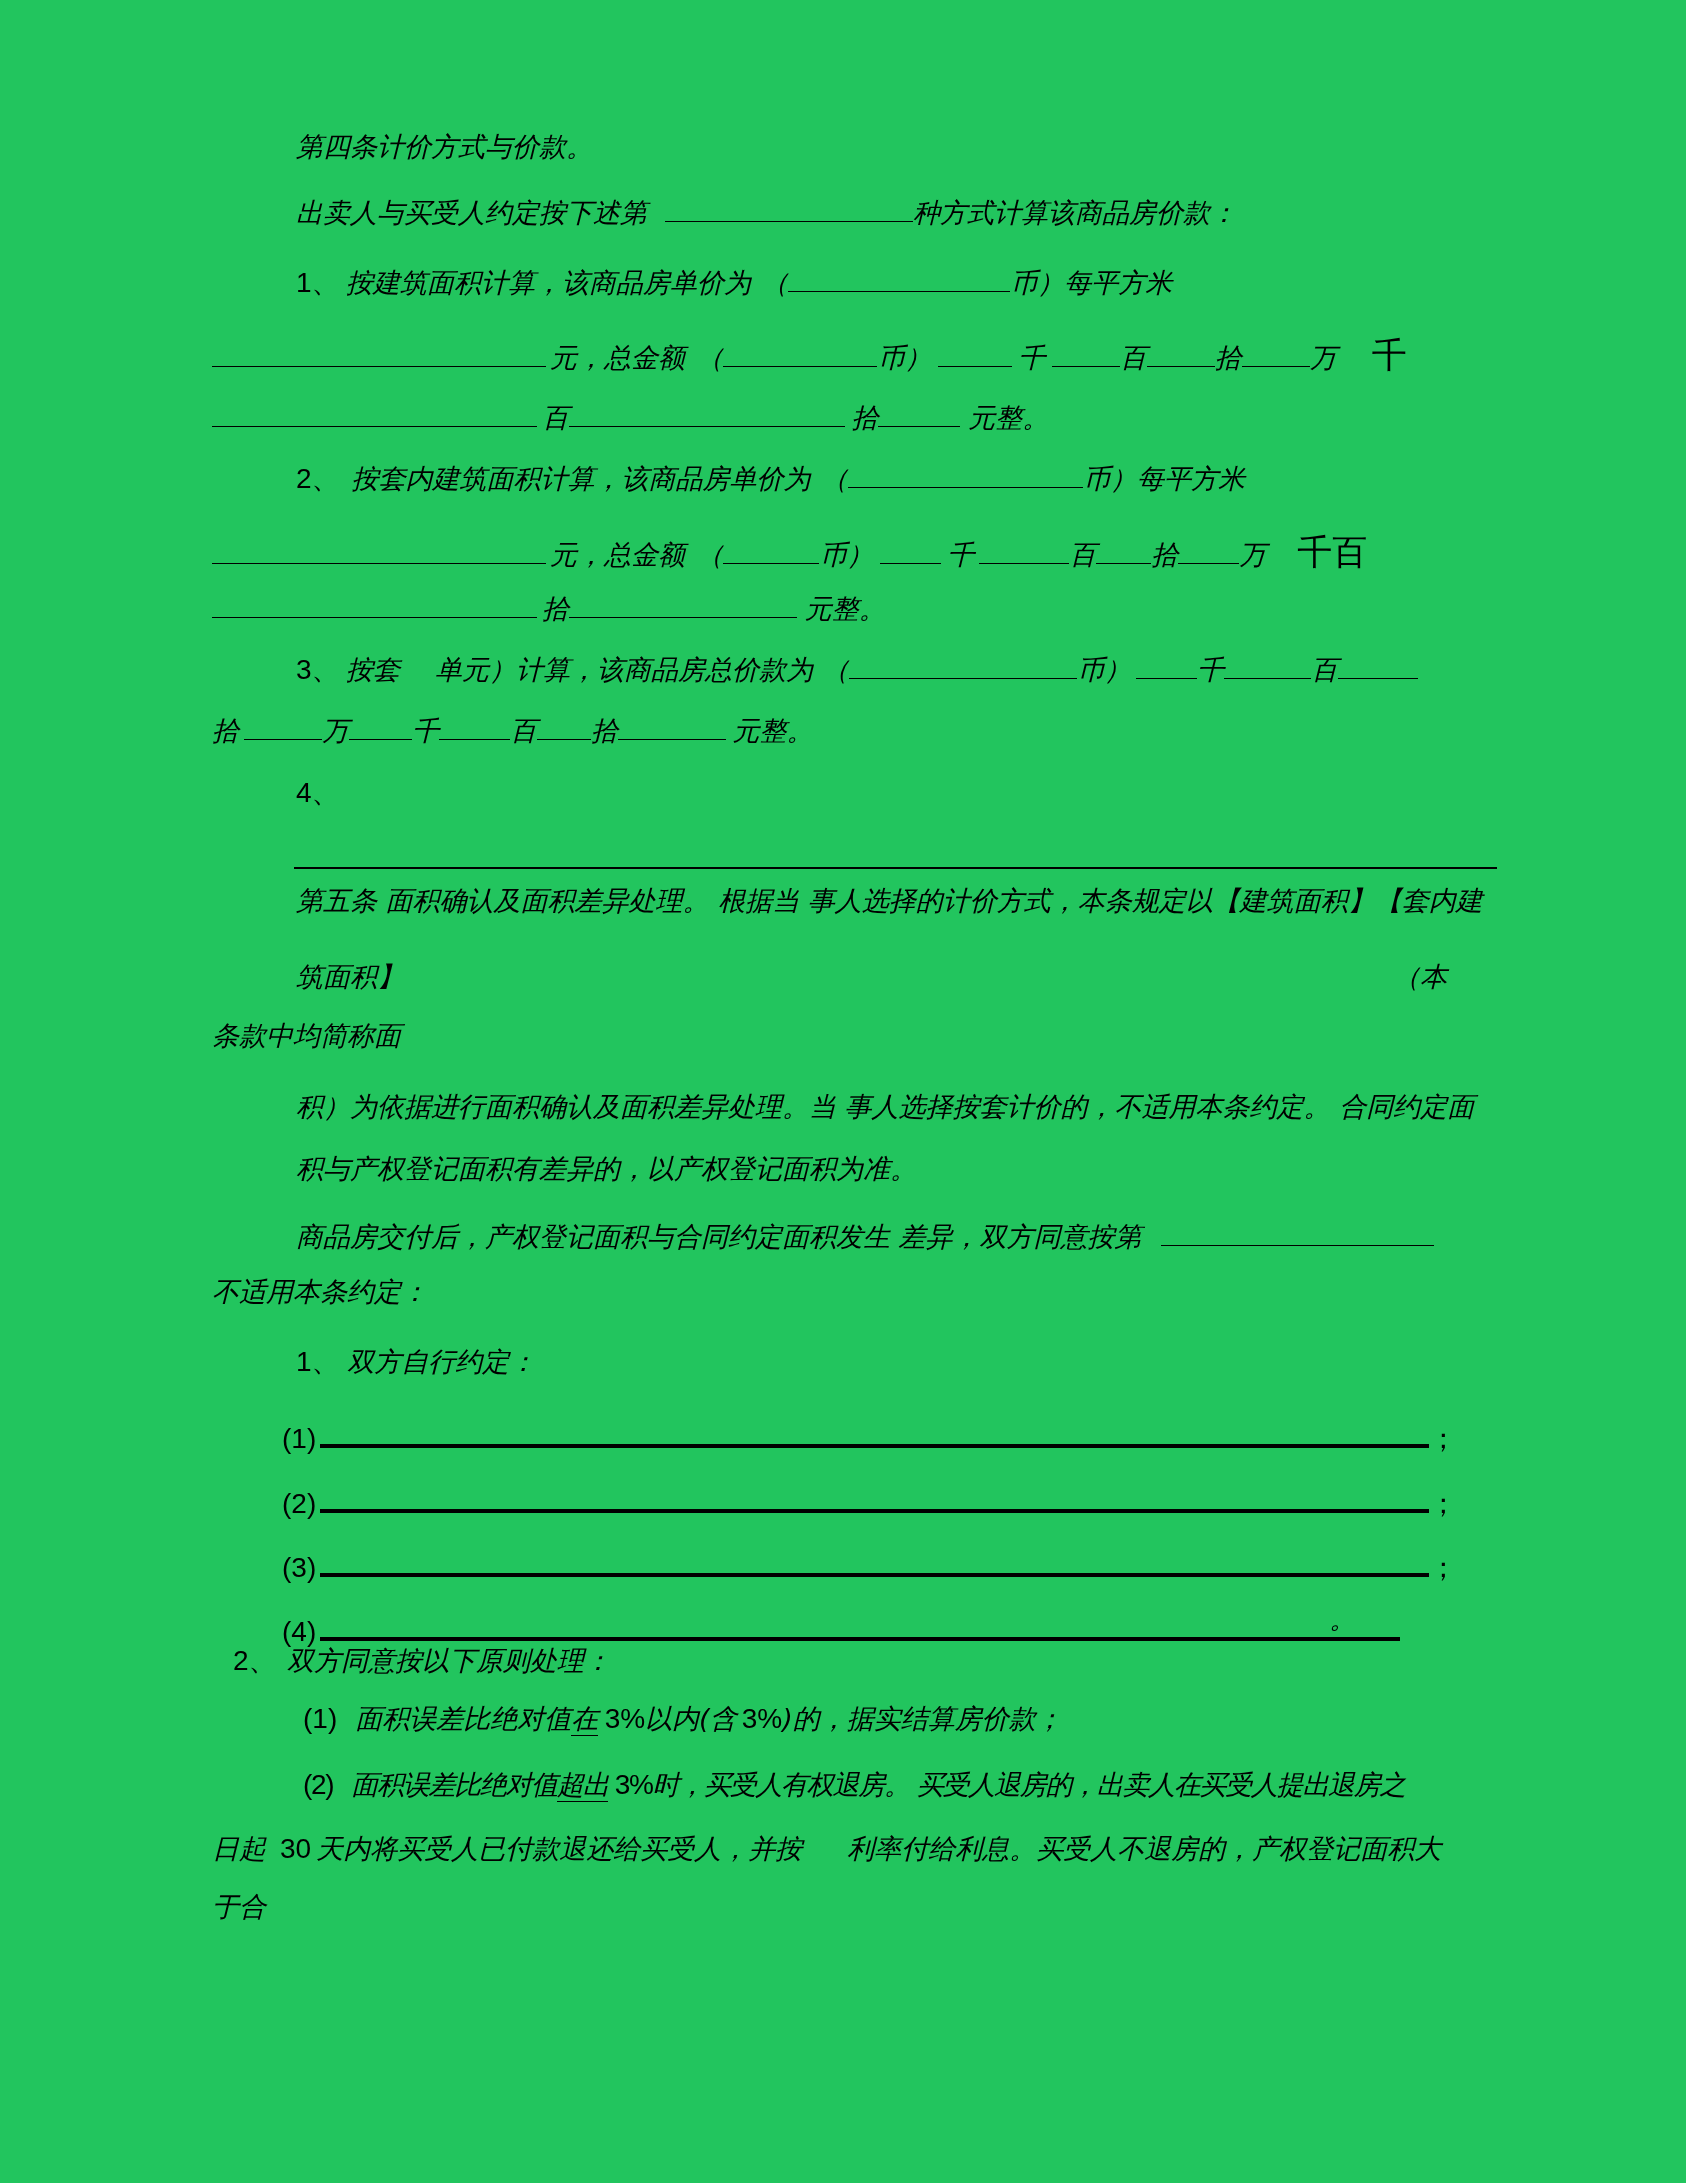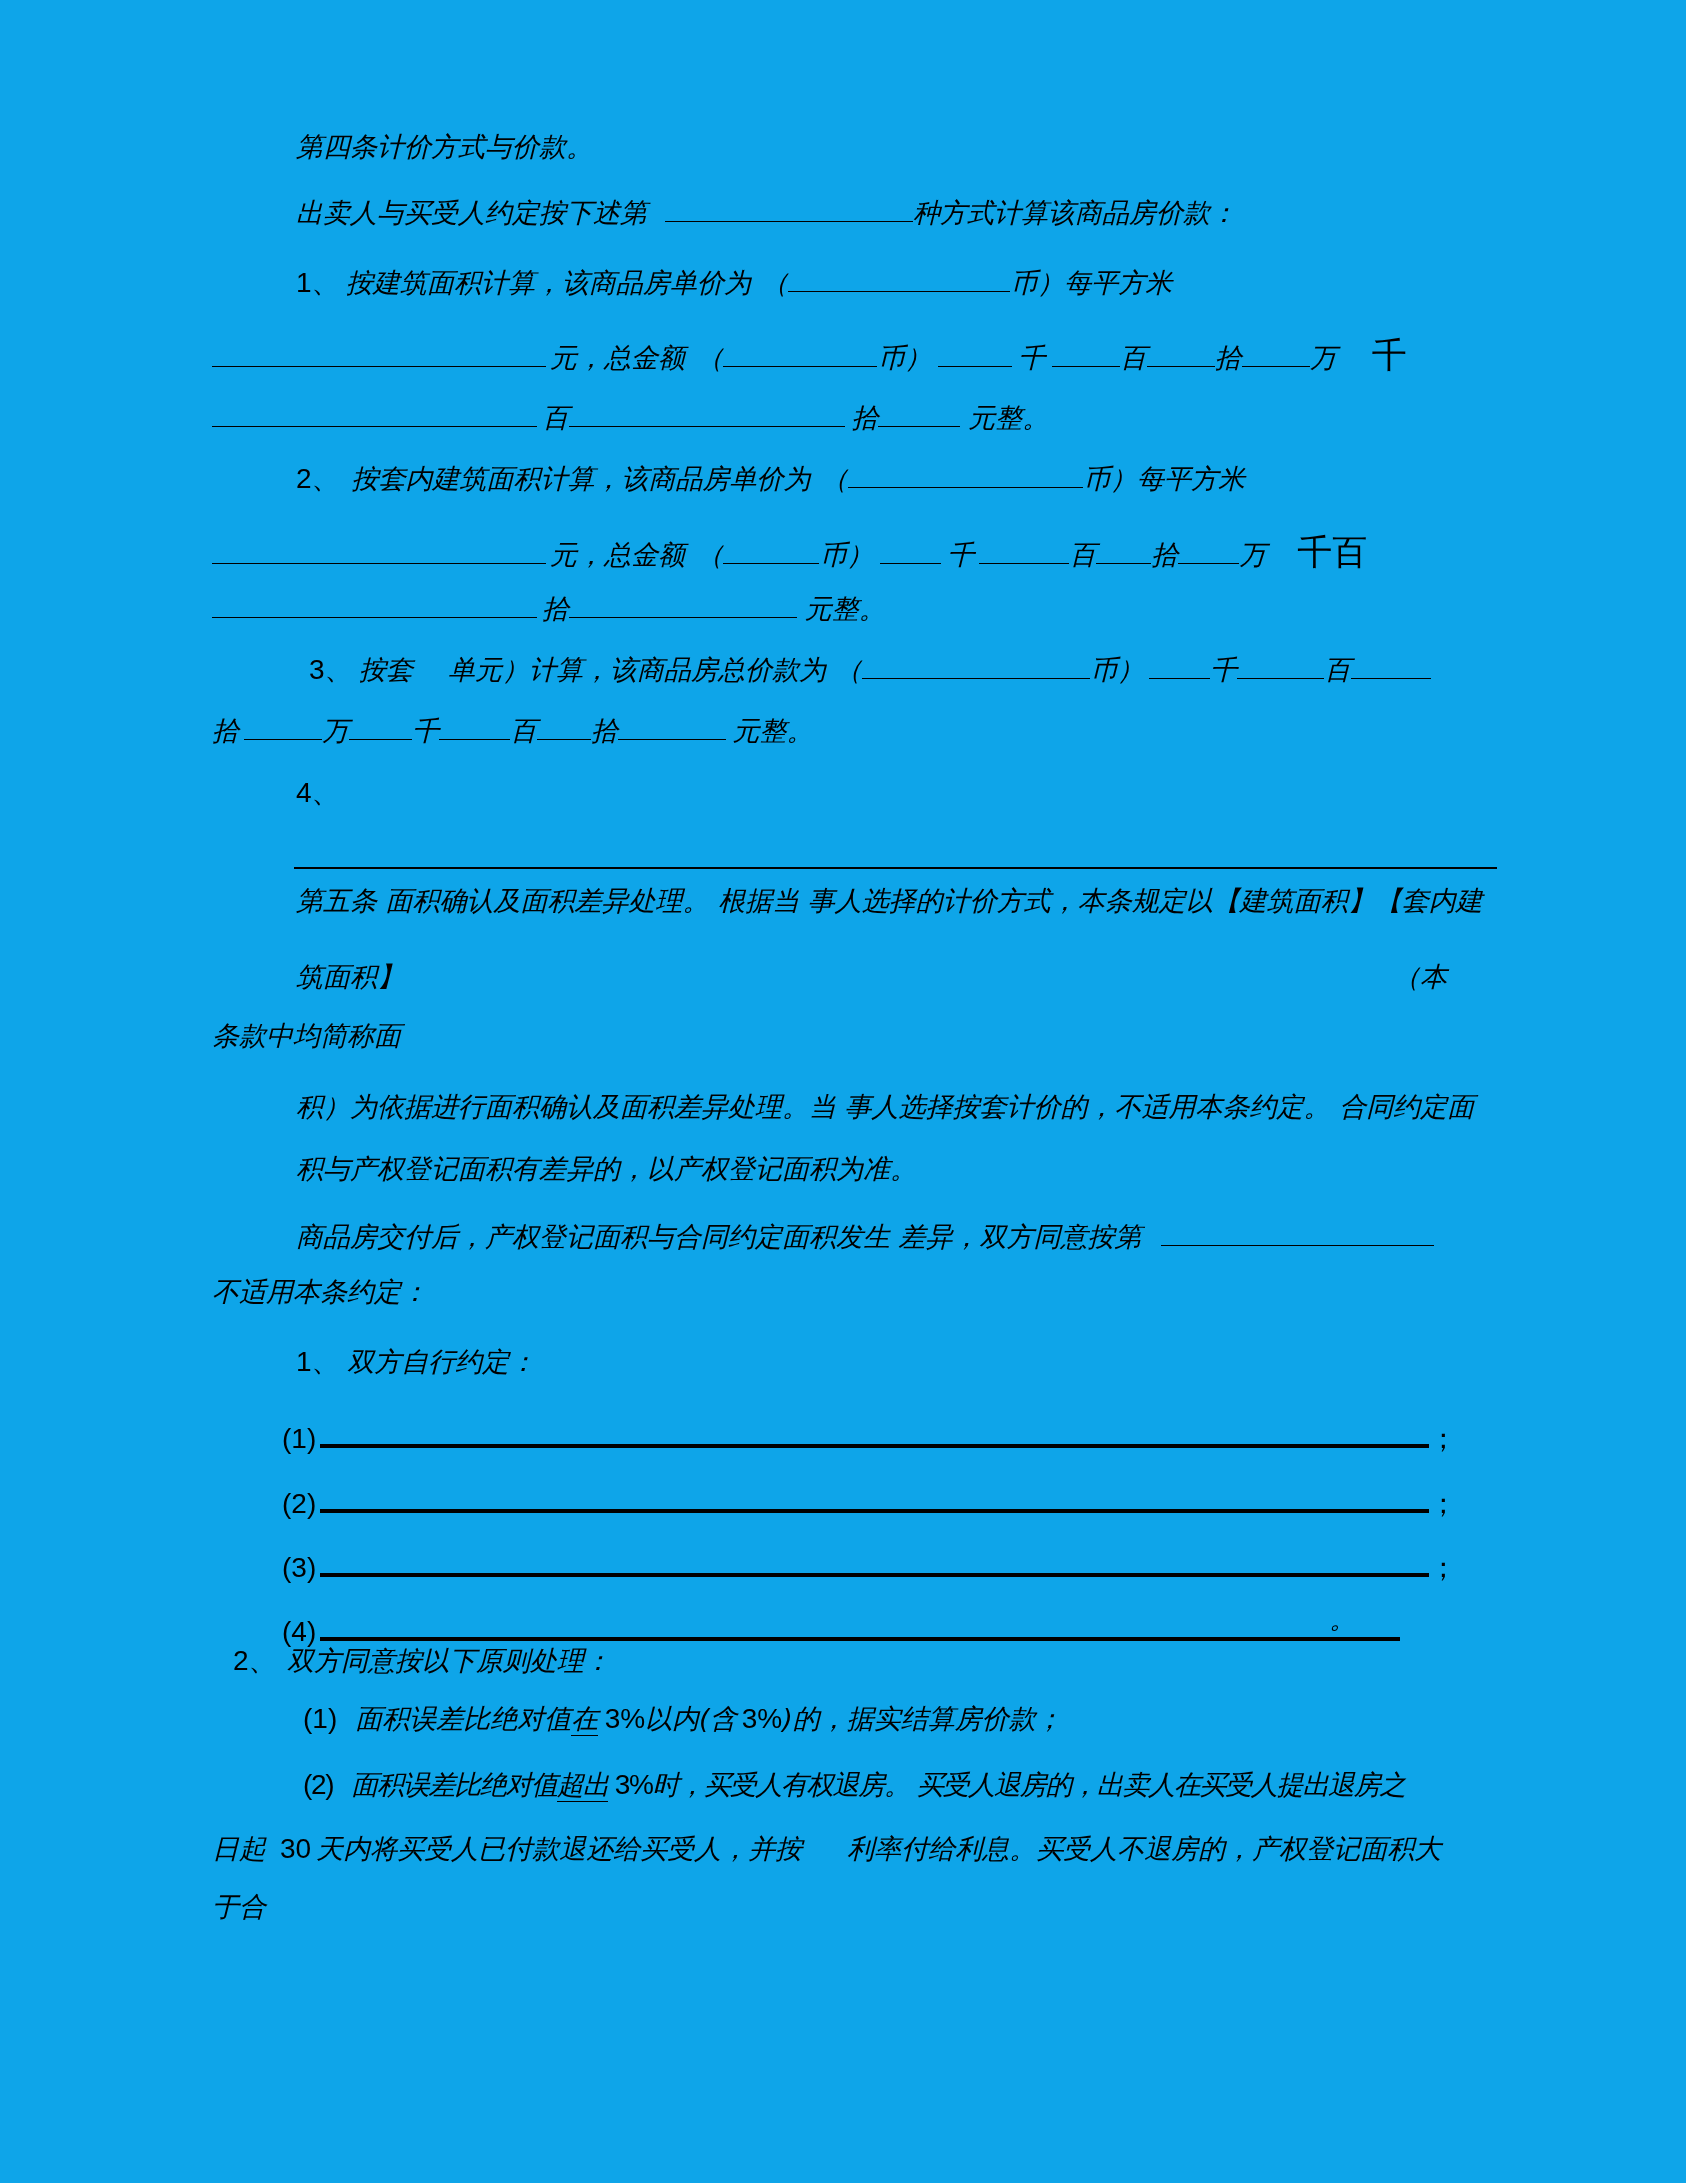--- a/index.html
+++ b/index.html
@@ -1,20 +1,20 @@
 <!DOCTYPE html>
 <html style="font-size:10.3px"><head>
 <meta charset="utf-8">
 <style>
   html,body{margin:0;padding:0;background:#ffffff;}
   .page{
     position:relative;
     width:1687px;
     height:2183px;
-    background:#0ea5e9;
+    background:#22c55e;
     color:#000;
     font-family:"DejaVu Sans",sans-serif;
     overflow:hidden;
   }
   .line{
     position:absolute;
     white-space:nowrap;
     line-height:36px;
     font-size:27px;
   }
@@ -76,21 +76,21 @@
   </div>
 
   <div class="line hw" style="left:212px;top:534px;">
     <span class="blank" style="width:334px;"></span><span style="margin-left:3.9px;">元，总金额</span><span style="margin-left:11.6px;">（</span><span class="blank" style="width:96px;"></span><span>币）</span><span class="blank" style="width:61px;margin-left:6.4px;"></span><span style="margin-left:6.4px;">千</span><span class="blank" style="width:90px;margin-left:5.1px;"></span><span>百</span><span class="blank" style="width:55px;"></span><span>拾</span><span class="blank" style="width:61px;"></span><span>万</span><span class="big" style="margin-left:31px;">千百</span>
   </div>
 
   <div class="line hw" style="left:212px;top:590px;">
     <span class="blank" style="width:325px;"></span><span style="margin-left:5.1px;">拾</span><span class="blank" style="width:228px;"></span><span style="margin-left:7.7px;">元整。</span>
   </div>
 
-  <div class="line hw" style="left:296px;top:651px;margin-left:13px;">
+  <div class="line hw" style="left:296px;top:651px;">
     <span class="num">3、</span><span style="margin-left:6.4px;">按套</span><span class="sp" style="width:35px;"></span><span>单元）计算，该商品房总价款为</span><span style="margin-left:9px;">（</span><span class="blank" style="width:228px;"></span><span>币）</span><span class="blank" style="width:61px;margin-left:5.1px;"></span><span>千</span><span class="blank" style="width:87px;"></span><span>百</span><span class="blank" style="width:80px;"></span>
   </div>
 
   <div class="line hw" style="left:212px;top:712px;">
     <span>拾</span><span class="blank" style="width:78px;margin-left:5.1px;"></span><span>万</span><span class="blank" style="width:63px;"></span><span>千</span><span class="blank" style="width:71px;"></span><span>百</span><span class="blank" style="width:54px;"></span><span>拾</span><span class="blank" style="width:108px;"></span><span style="margin-left:6.4px;">元整。</span>
   </div>
 
   <div class="line hw" style="left:296px;top:775px;">
     <span class="num">4、</span>
   </div>

